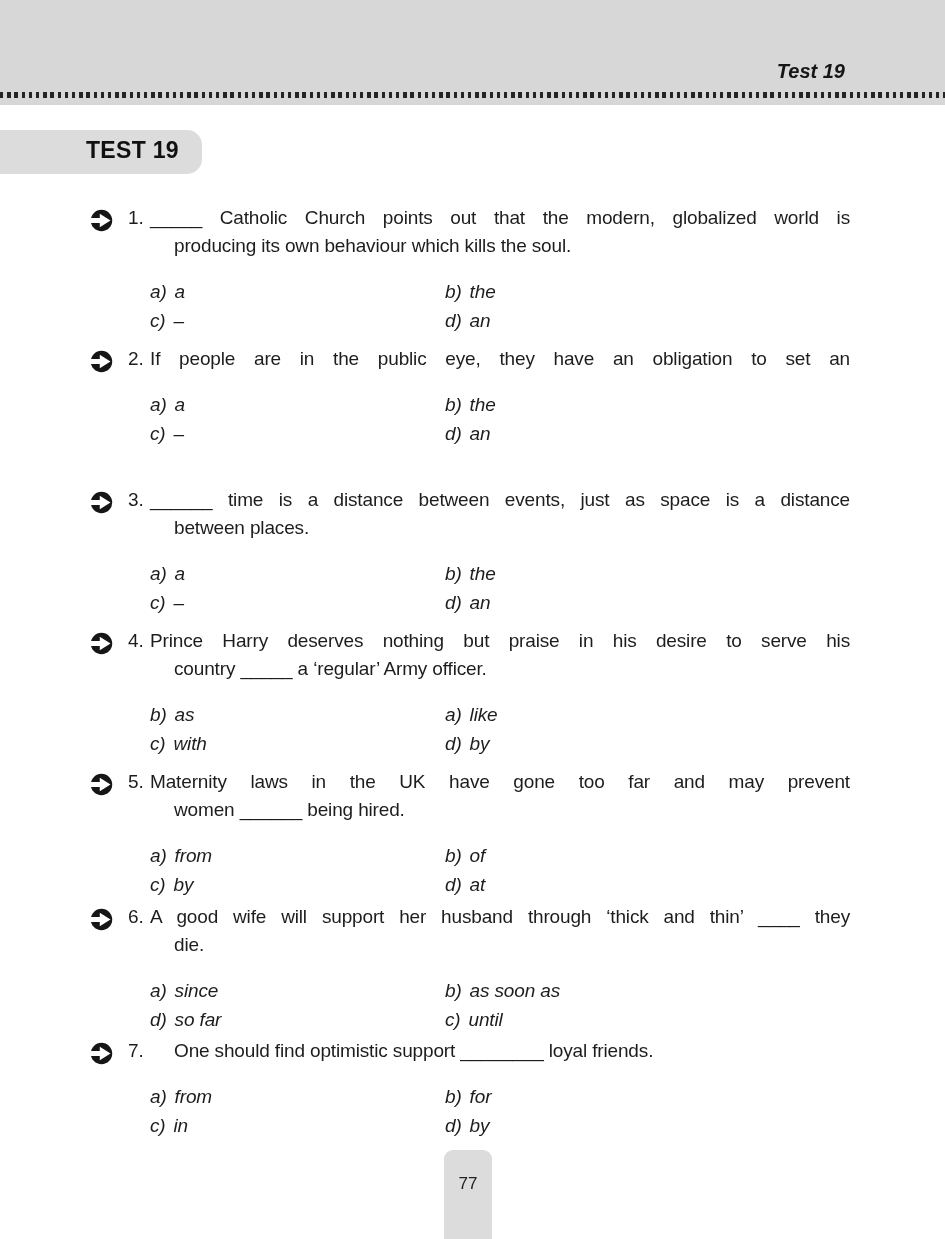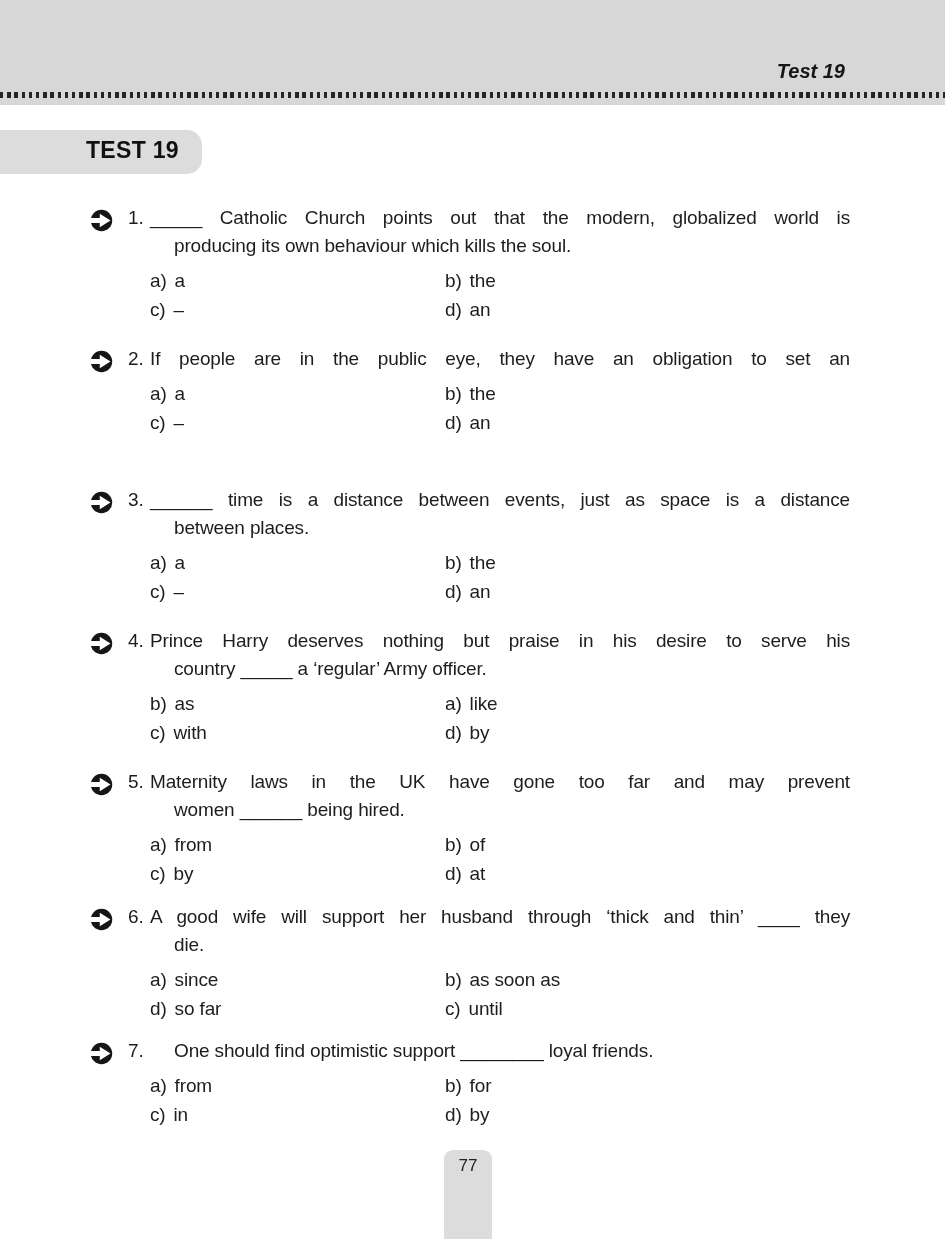--- a/index.html
+++ b/index.html
@@ -51,37 +51,38 @@
   .q-icon {
     position: absolute; left: 0; top: 5px;
     width: 23px; height: 23px;
   }
   .q-icon svg { display: block; }
   .q-num { position: absolute; left: 38px; top: 0; }
   .q-right { margin-left: 60px; width: 700px; }
   .q-line { text-align: justify; text-align-last: justify; }
   .q-line.last { text-align: left; text-align-last: auto; margin-left: 24px; }
   .opts {
-    margin-top: 6px;
+    margin-top: 17px;
     display: grid;
     grid-template-columns: 295px auto;
     line-height: 29px;
+    font-style: italic;
   }
   .opt .ot { margin-left: 8px; }
 
   
   .page-tab {
     position: absolute; top: 1150px; left: 444px;
     width: 48px; height: 89px;
     background: #dcdcdc;
     border-radius: 9px 9px 0 0;
     text-align: center;
   }
   .page-tab .num {
-    display: inline-block; margin-top: 6px;
+    display: inline-block; margin-top: 24px;
     font-size: 17px; color: #222222;
   }
 </style>
 </head>
 <body>
 
 <div class="header">
   <span class="running-title">Test 19</span>
   <div class="dotted-rule"></div>
 </div>

